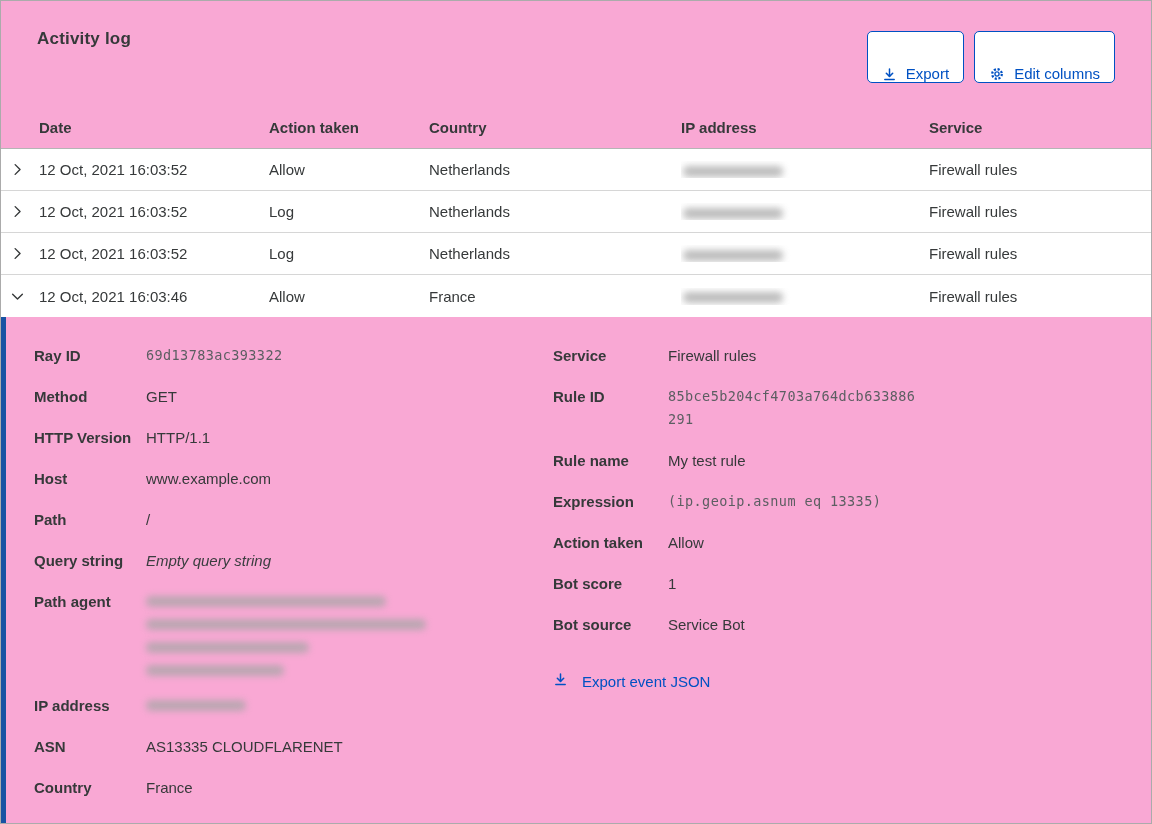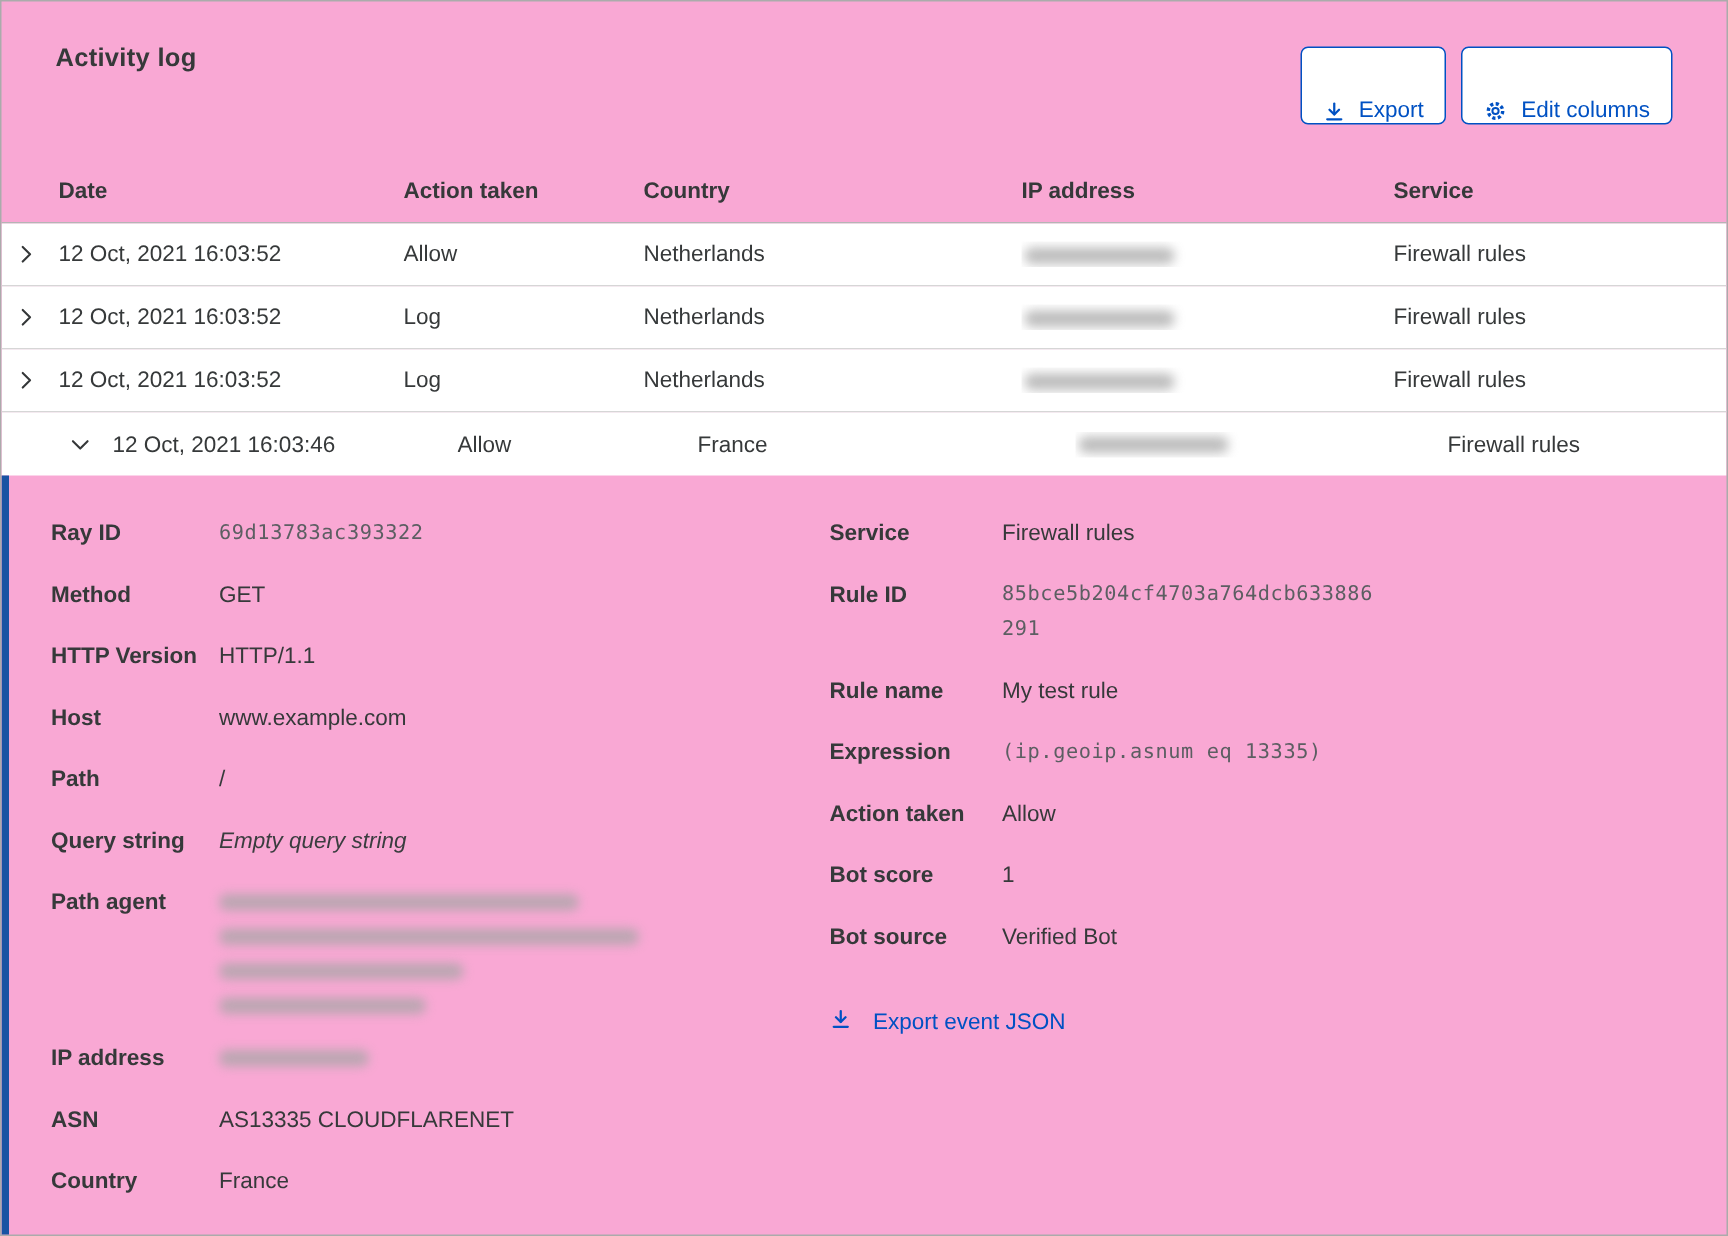--- a/index.html
+++ b/index.html
@@ -40,21 +40,21 @@
   .thead {
     margin-top: 24px; height: 42px;
     font-size: 15px; font-weight: 700;
     border-bottom: 1px solid #b5b5b5;
   }
   .trow {
     height: 42px; font-size: 15px;
     border-bottom: 1px solid #d6d6d6;
     cursor: pointer; background: #fff;
   }
-  .trow.expanded { border-bottom: none; padding-left: 36px; }
+  .trow.expanded { border-bottom: none; }
   .cell { overflow: hidden; white-space: nowrap; }
   .chev { padding-left: 9px; display: flex; align-items: center; }
   .chev svg { display: block; }
   
   .redact {
     display: inline-block; height: 11px; border-radius: 5px;
     background: #a6a6a6; filter: blur(3.5px); opacity: .75;
     vertical-align: middle;
   }
   .redact.ip { width: 100px; margin-left: 2px; }
@@ -251,21 +251,21 @@
           <div class="dentry">
             <div class="dlabel">Action taken</div>
             <div class="dvalue">Allow</div>
           </div>
           <div class="dentry">
             <div class="dlabel">Bot score</div>
             <div class="dvalue">1</div>
           </div>
           <div class="dentry">
             <div class="dlabel">Bot source</div>
-            <div class="dvalue">Verified Bot</div>
+            <div class="dvalue">Service Bot</div>
           </div>
         </div>
       <a class="export-link">
         <span>
           <svg width="15" height="15" viewBox="0 0 16 16" fill="none" stroke="#0051c3" stroke-width="1.6" stroke-linecap="round" stroke-linejoin="round">
               <path d="M8 2.2v7.6"></path>
               <path d="M4.6 6.6L8 10l3.4-3.4"></path>
               <path d="M3 13.4h10"></path>
             </svg>
         </span>

